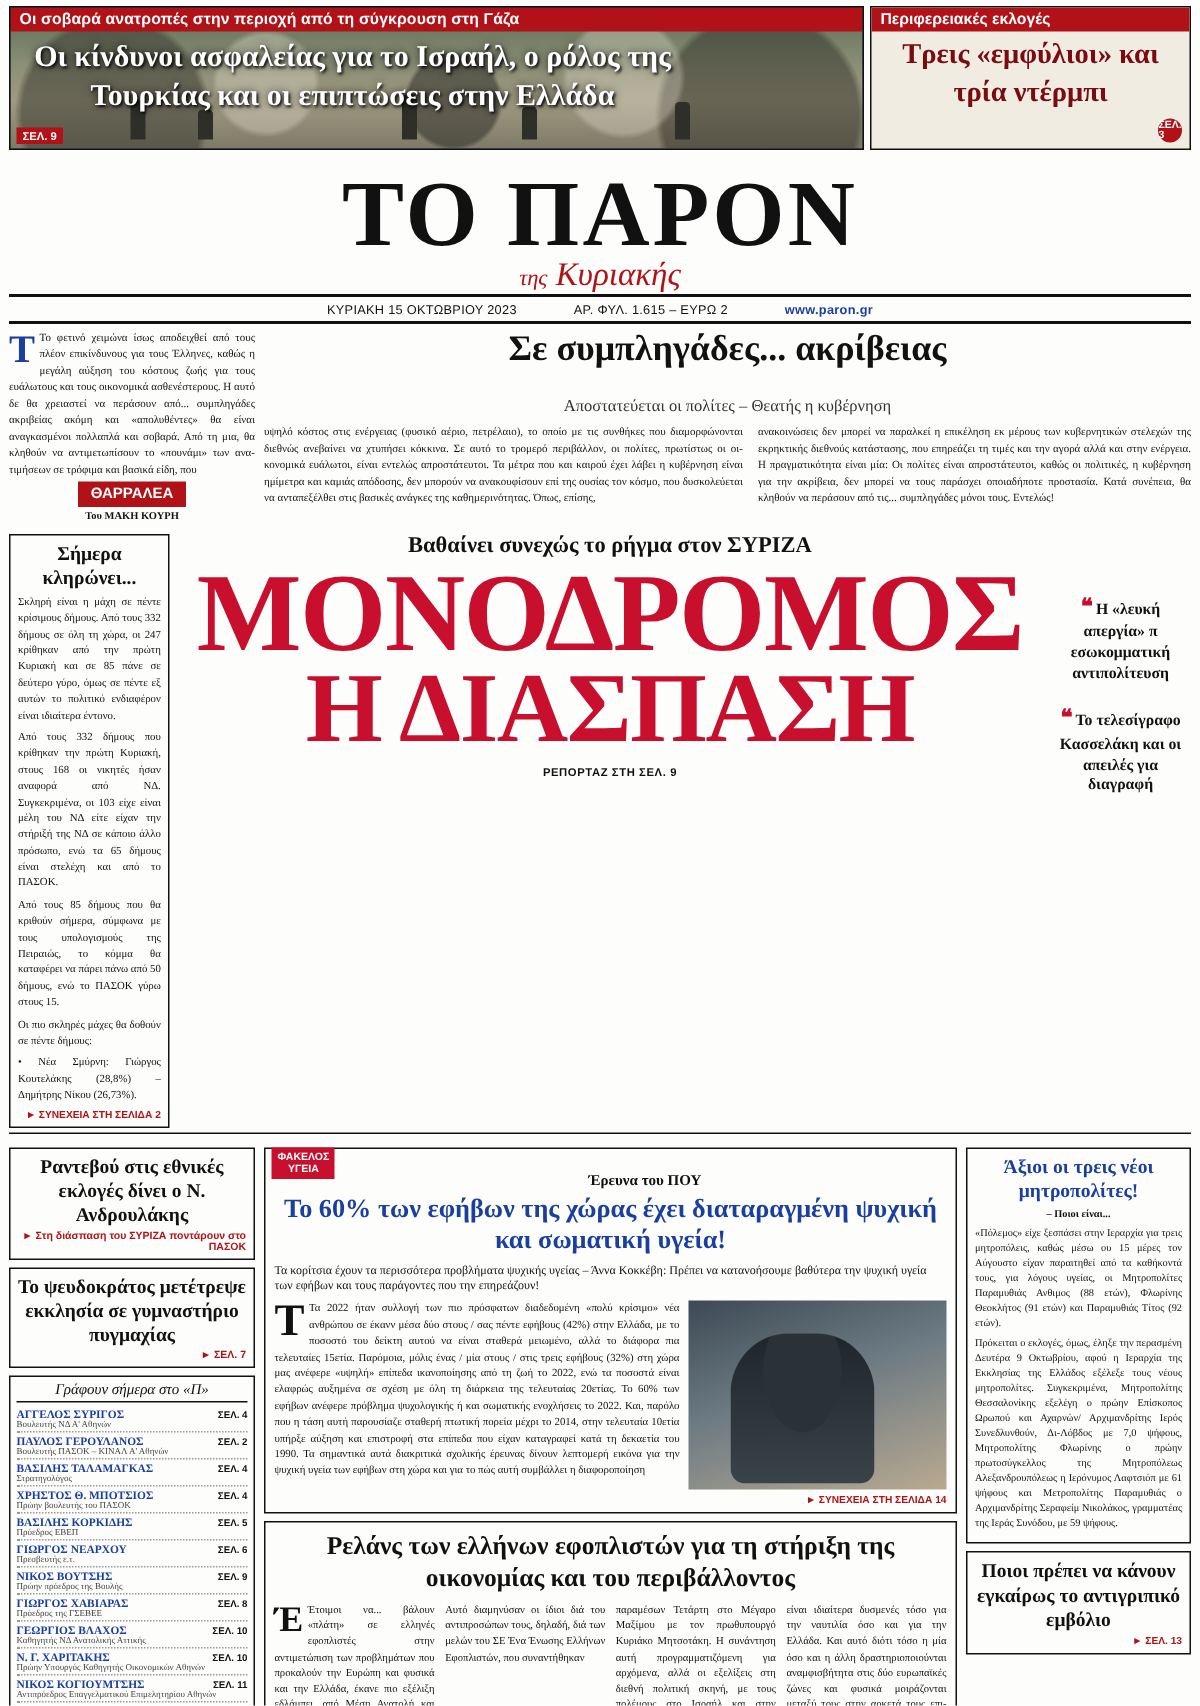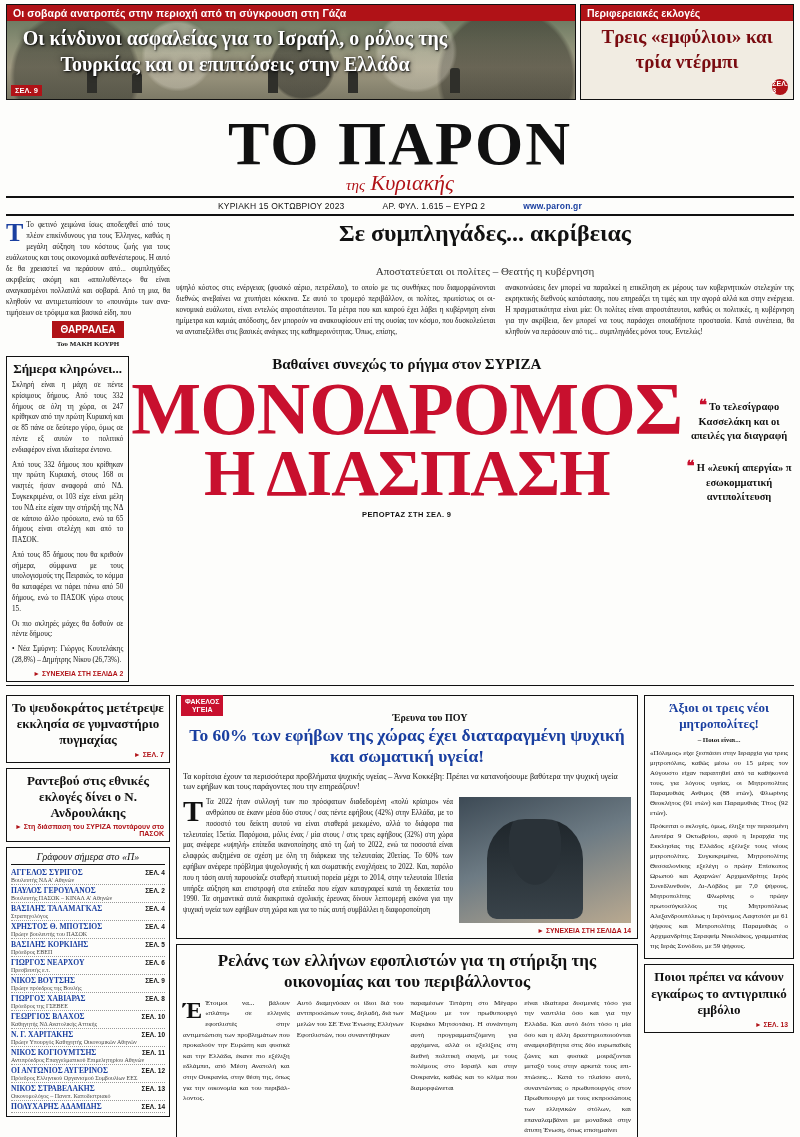--- a/index.html
+++ b/index.html
@@ -99,21 +99,21 @@
     display:inline-block; background:#b01217; color:#fff; font-weight:bold;
     font-size:10px; padding:1px 8px; font-family:"Liberation Sans", sans-serif;
   }
   .tharralea .by { font-size:7px; font-weight:bold; margin-top:1px; }
   .col-mid { flex:1; text-align:center; }
   .col-mid h2 { font-size:24px; margin:0; font-weight:bold; }
   .col-mid .deck { font-size:11px; margin-top:18px; color:#333; }
   .col-mid .body2 { display:flex; gap:10px; margin-top:6px; text-align:justify; font-size:7.3px; line-height:1.5;}
 
   
-  .hero-wrap { display:flex; gap:2px; padding:6px 6px 0 6px; }
+  .hero-wrap { display:flex; gap:18px; padding:6px 6px 0 6px; }
   .hero-left { width:164px; border:1px solid #111; padding:4px 5px; }
   .hero-left h3 { text-align:center; font-size:13px; margin:0 0 3px 0; }
   .hero-left p { font-size:7.2px; line-height:1.5; text-align:justify; margin:0 0 4px 0;}
   .hero-left .ref { color:#b01217; font-size:6.8px; font-weight:bold; text-align:right; font-family:"Liberation Sans", sans-serif;}
   .hero-main { flex:1; text-align:center; }
   .hero-main .over { font-size:15px; font-weight:bold; margin-bottom:2px; }
   .hero-main .mega {
     color:#c8102e; font-weight:bold; line-height:.92; letter-spacing:-1px;
   }
   .hero-main .mega .l1 { font-size:74px; display:block; }
@@ -252,40 +252,40 @@
       <div class="over">Βαθαίνει συνεχώς το ρήγμα στον ΣΥΡΙΖΑ</div>
       <div class="mega">
         <span class="l1">ΜΟΝΟΔΡΟΜΟΣ</span>
         <span class="l2">Η ΔΙΑΣΠΑΣΗ</span>
       </div>
       <div class="credit">ΡΕΠΟΡΤΑΖ ΣΤΗ ΣΕΛ. 9</div>
     </div>
 
     <div class="hero-right">
       <div class="quote">
+        <span class="mark">❝</span><b>Η «λευκή απεργία» π εσωκομματική αντιπολίτευση</b>
+      </div>
+      <div class="quote">
         <span class="mark">❝</span><b>Το τελεσίγραφο Κασσελάκη και οι απειλές για διαγραφή</b>
       </div>
-      <div class="quote">
-        <span class="mark">❝</span><b>Η «λευκή απεργία» π εσωκομματική αντιπολίτευση</b>
-      </div>
     </div>
   </div>
 
   <div class="sep"></div>
 
   <div class="mid">
 
     <div class="mid-left">
+      <div class="box-o">
+        <h4>Ραντεβού στις εθνικές εκλογές δίνει ο Ν. Ανδρουλάκης</h4>
+        <div class="ref">► Στη διάσπαση του ΣΥΡΙΖΑ ποντάρουν στο ΠΑΣΟΚ</div>
+      </div>
       <div class="box-o">
         <h4>Το ψευδοκράτος μετέτρεψε εκκλησία σε γυμναστήριο πυγμαχίας</h4>
         <div class="ref">► ΣΕΛ. 7</div>
-      </div>
-      <div class="box-o">
-        <h4>Ραντεβού στις εθνικές εκλογές δίνει ο Ν. Ανδρουλάκης</h4>
-        <div class="ref">► Στη διάσπαση του ΣΥΡΙΖΑ ποντάρουν στο ΠΑΣΟΚ</div>
       </div>
 
       <div class="index-box">
         <div class="head">Γράφουν σήμερα στο «Π»</div>
         <div class="idx-item">
           <div class="rw">
               <span class="nm">ΑΓΓΕΛΟΣ ΣΥΡΙΓΟΣ</span>
               <span class="pg">ΣΕΛ. 4</span>
             </div>
           <div class="ds">Βουλευτής ΝΔ Α' Αθηνών</div>

